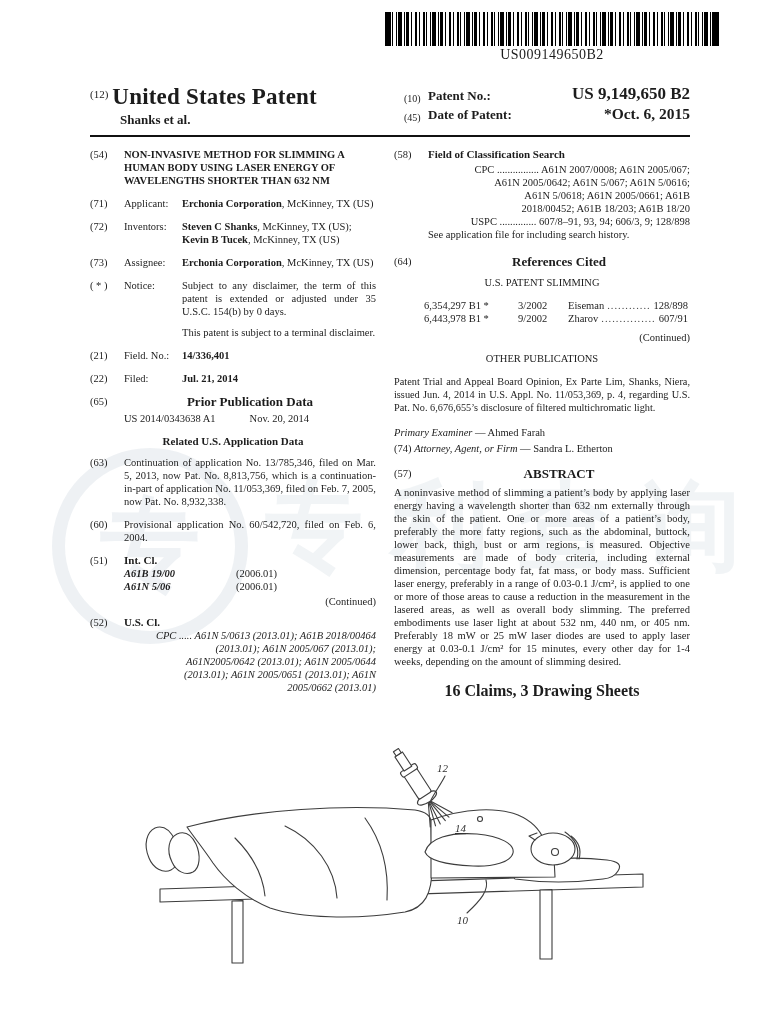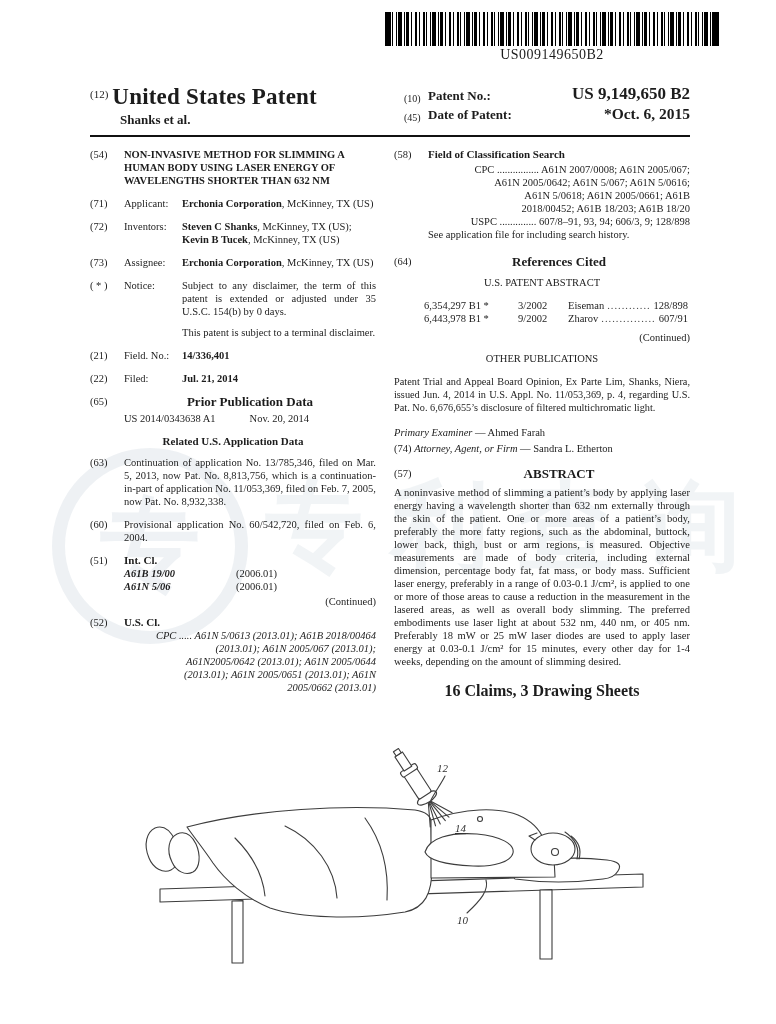--- a/index.html
+++ b/index.html
@@ -224,21 +224,21 @@
 A61N 2005/0642;  A61N 5/067;  A61N 5/0616;
 A61N 5/0618;  A61N 2005/0661;  A61B
 2018/00452;  A61B 18/203;  A61B 18/20</div>
         <div class="uspc">USPC .............. 607/8–91, 93, 94; 606/3, 9; 128/898</div>
         <div class="seefile" style="margin-bottom:14px;">See application file for including search history.</div>
 
         <div class="headrow" style="margin-bottom:8px;">
           <span class="tagc">(64)</span>
           <span class="hd">References Cited</span>
         </div>
-        <div class="center" style="margin-bottom:10px;">U.S. PATENT ABSTRACT</div>
+        <div class="center" style="margin-bottom:10px;">U.S. PATENT SLIMMING</div>
 
         <div class="refrow">
           <span class="rn">6,354,297 B1 *</span>
           <span class="rd">3/2002</span>
           <span>Eiseman</span>
           <span class="dots"></span>
           <span>128/898</span>
         </div>
         <div class="refrow">
           <span class="rn">6,443,978 B1 *</span>

